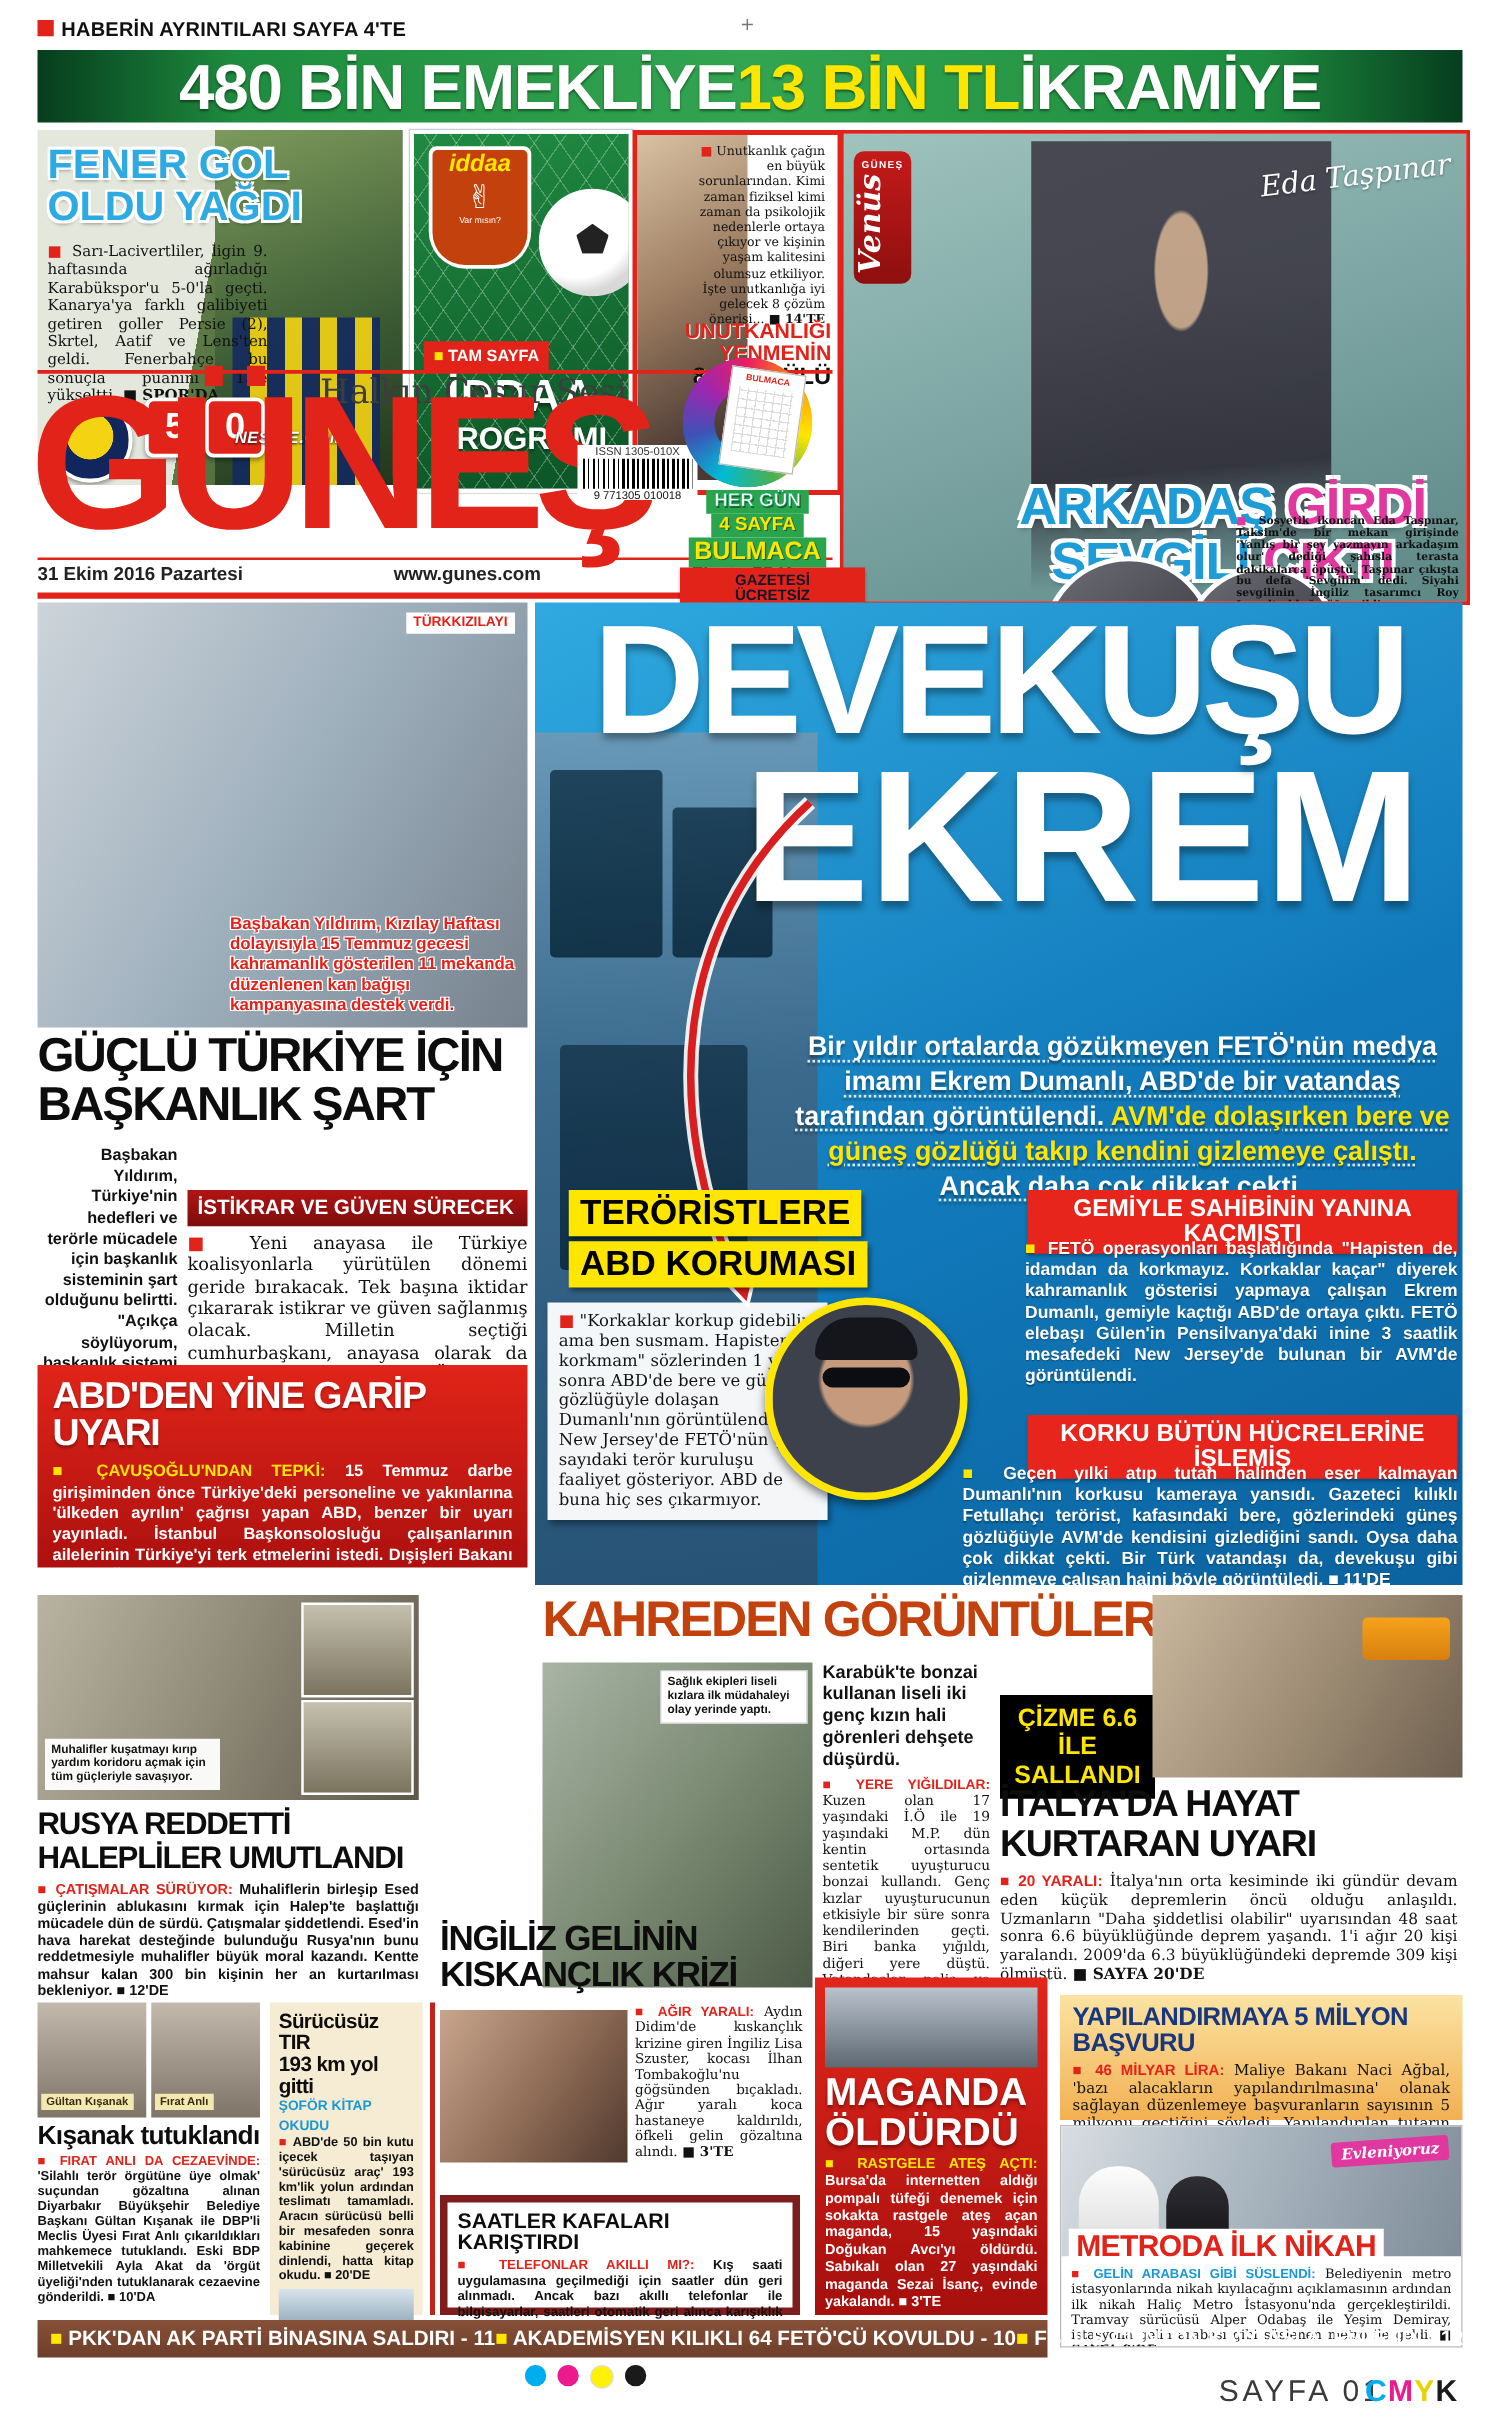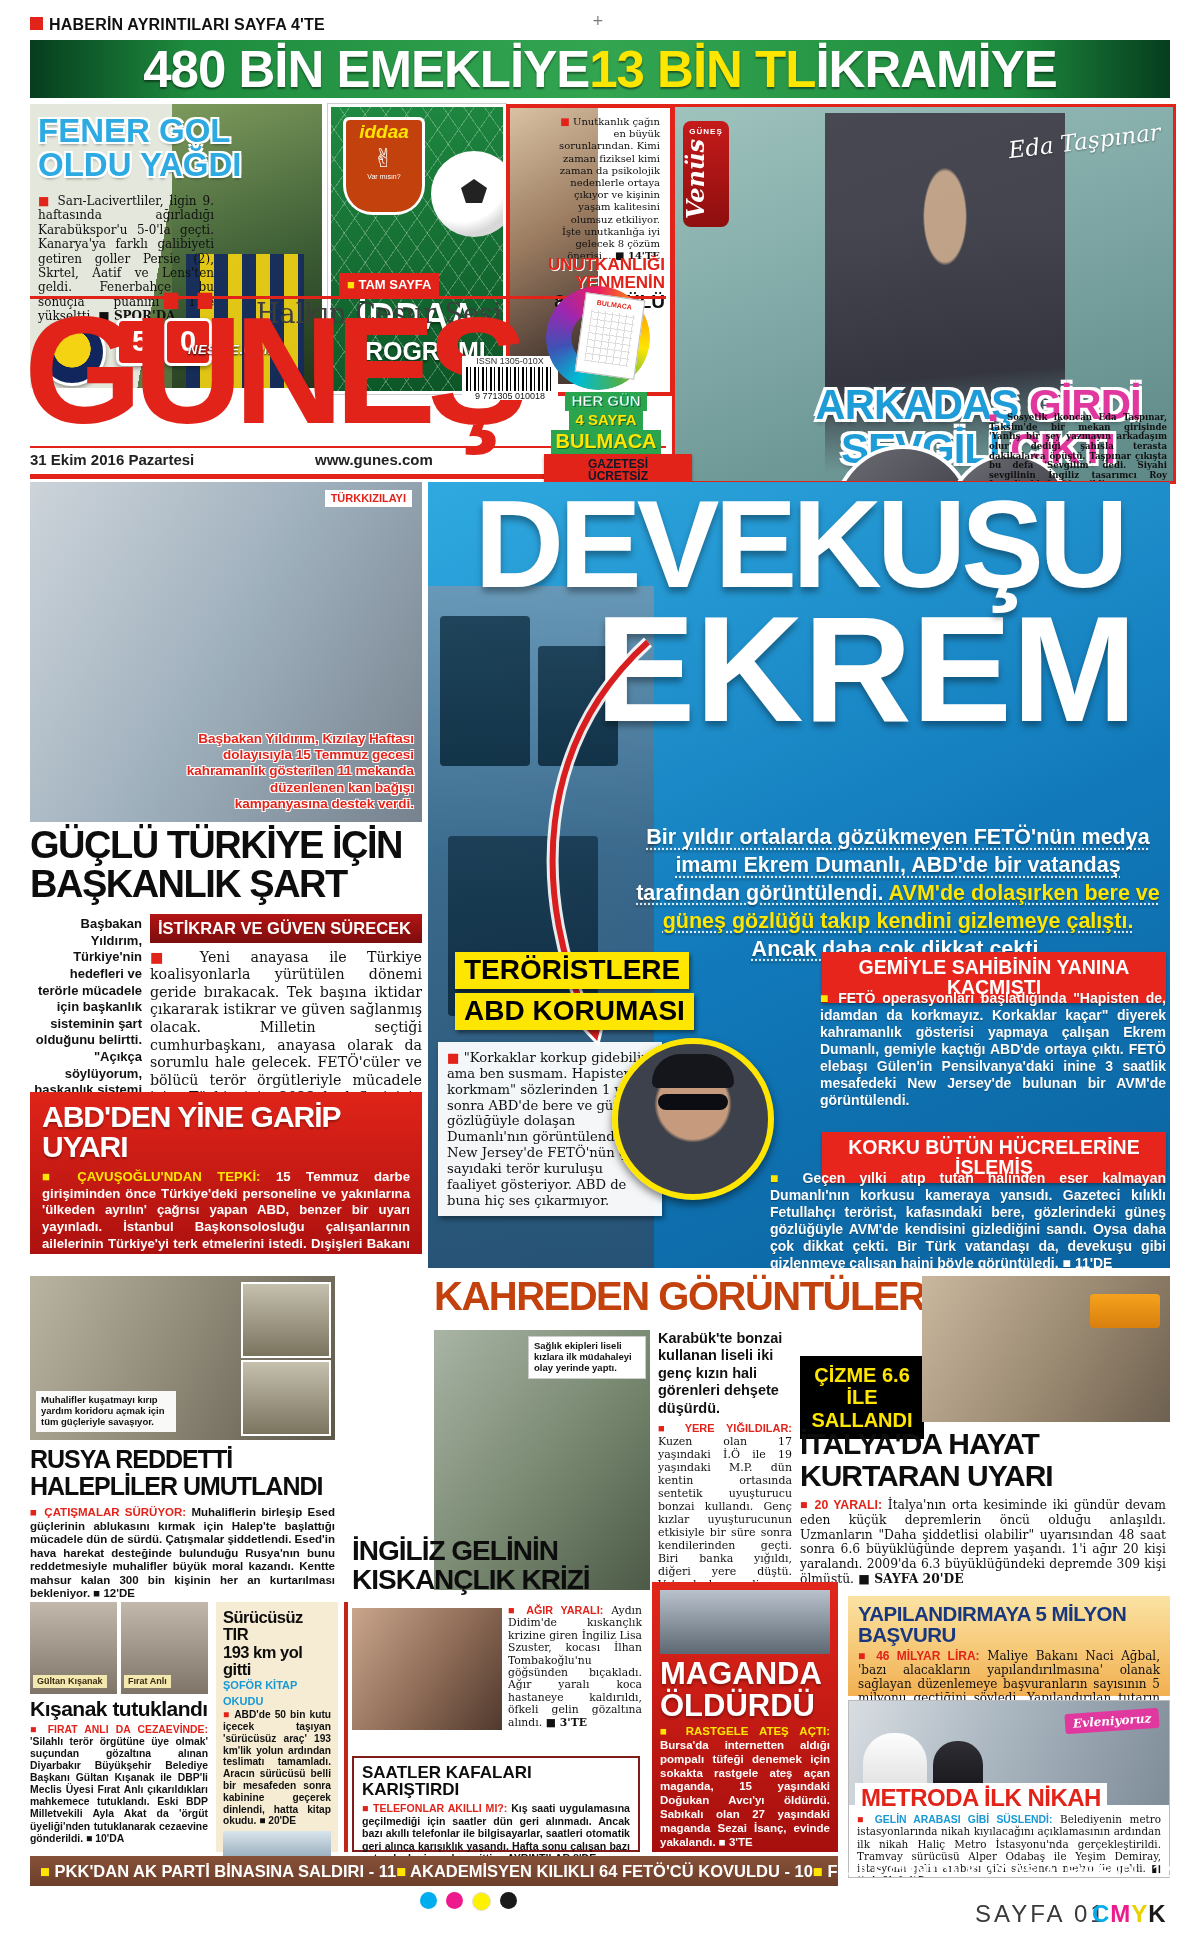--- a/index.html
+++ b/index.html
@@ -107,25 +107,25 @@
   #bulmaca-txt .t1{font:900 15px/1.1 "Liberation Sans",sans-serif;color:#fff;-webkit-text-stroke:.5px #1a6;background:#2aa44d;display:inline-block;padding:1px 6px;}
   #bulmaca-txt .t2{font:900 15px/1.15 "Liberation Sans",sans-serif;color:#ffe600;background:#2aa44d;display:inline-block;padding:0 6px 2px;}
   #bulmaca-txt .t3{font:900 20px/1.1 "Liberation Sans",sans-serif;color:#ffe600;background:#2aa44d;display:inline-block;padding:0 4px 2px;}
   #bulmaca-ribbon{left:-2px;top:168px;width:120px;background:#e2231a;color:#0f172a;font:900 12px/1 "Liberation Sans",sans-serif;
      text-align:center;padding:4px 14px;position:absolute;box-shadow:0 2px 3px rgba(0,0,0,.3);}
 
   
   #pm-photo{left:30px;top:482px;width:392px;height:340px;background:linear-gradient(120deg,#cdd4da,#9fb0bd 50%,#76828e);}
   #kizilay-chip{position:absolute;right:10px;top:8px;background:#fff;color:#e2231a;font:900 11px/1 "Liberation Sans",sans-serif;padding:3px 6px;}
   #pm-cap{position:absolute;right:8px;bottom:10px;width:230px;font:900 13.5px/1.2 "Liberation Sans",sans-serif;color:#e2231a;
-          text-align:right;text-shadow:1px 1px 0 #fff,-1px -1px 0 #fff,1px -1px 0 #fff,-1px 1px 0 #fff;}
+          text-align:left;text-shadow:1px 1px 0 #fff,-1px -1px 0 #fff,1px -1px 0 #fff,-1px 1px 0 #fff;}
   #bask-h{left:30px;top:826px;width:392px;font:900 38px/1.02 "Liberation Sans",sans-serif;color:#0d0d0d;letter-spacing:-1.5px;}
   #bask-intro{left:30px;top:916px;width:112px;font:800 13px/1.28 "Liberation Sans",sans-serif;color:#111;text-align:right;}
   #istikrar{left:150px;top:914px;width:272px;}
-  #istikrar .hd{background:linear-gradient(#b31414,#7c0d0d);color:#fff;font:900 16.5px/1 "Liberation Sans",sans-serif;padding:6px 8px;}
+  #istikrar .hd{background:linear-gradient(#b31414,#7c0d0d);color:#fff;font:900 16.5px/1 "Liberation Sans",sans-serif;padding:6px 8px;margin-top:38px;}
   #istikrar .bd{font:14.2px/1.24 "DejaVu Serif",serif;color:#111;text-align:justify;margin-top:6px;}
   #abd-box{left:30px;top:1092px;width:392px;height:162px;background:linear-gradient(#e02419,#ad110f);padding:10px 12px;box-sizing:border-box;}
   #abd-box h2{font:900 30px/1 "Liberation Sans",sans-serif;color:#fff;letter-spacing:-1px;text-shadow:0 2px 2px rgba(0,0,0,.3);margin-bottom:7px;}
   #abd-box .bd{font:800 13.2px/1.26 "Liberation Sans",sans-serif;color:#fff;text-align:justify;}
   #abd-box .lead{color:#ffe600;}
 
   
   #blue{left:428px;top:482px;width:742px;height:786px;background:linear-gradient(155deg,#2fa9e0,#1179ba 55%,#0b629e);overflow:hidden;}
   #blue-photostrip{position:absolute;left:0;top:104px;width:226px;height:682px;
      background:linear-gradient(#7e97ad,#45607a 40%,#2e4a63);opacity:.75;}
@@ -192,21 +192,21 @@
   #tir h3{font:900 16.5px/1.05 "Liberation Sans",sans-serif;color:#0d0d0d;letter-spacing:-.5px;}
   #tir .sub{font:900 11px/1.4 "Liberation Sans",sans-serif;color:#1899d6;}
   #tir .bd{font:700 10.2px/1.16 "Liberation Sans",sans-serif;color:#111;text-align:justify;}
   #tir .truckph{margin-top:4px;width:108px;height:44px;background:linear-gradient(#d9e4ec,#9fb4c2 55%,#caa24e);}
   #vdiv{left:344px;top:1602px;width:4px;height:250px;background:#c2241c;}
 
   #ing-h{left:352px;top:1536px;width:290px;font:900 28px/1.05 "Liberation Sans",sans-serif;color:#0d0d0d;letter-spacing:-1px;}
   #ing-photo{left:352px;top:1608px;width:150px;height:122px;background:linear-gradient(125deg,#c9a58c,#8c6a55 55%,#50392e);}
   #ing-bd{left:508px;top:1604px;width:134px;font:10.8px/1.15 "DejaVu Serif",serif;color:#111;text-align:justify;}
 
-  #saat-box{left:352px;top:1756px;width:288px;height:96px;border:2px solid #7f1d1d;background:#fff;padding:6px 8px;box-sizing:border-box;}
+  #saat-box{left:352px;top:1756px;width:288px;height:96px;border:6px solid #7f1d1d;background:#fff;padding:6px 8px;box-sizing:border-box;}
   #saat-box h3{font:900 17px/1 "Liberation Sans",sans-serif;color:#0d0d0d;margin-bottom:4px;}
   #saat-box .bd{font:700 10.6px/1.18 "Liberation Sans",sans-serif;color:#111;text-align:justify;}
 
   #maganda{left:652px;top:1582px;width:186px;height:270px;background:linear-gradient(#e2261b,#a50f0d);padding:8px;box-sizing:border-box;}
   #maganda .mph{width:100%;height:64px;background:linear-gradient(#b9c2cc,#5d6873);}
   #maganda h2{text-align:left;font:900 31px/1.02 "Liberation Sans",sans-serif;color:#fff;text-shadow:0 2px 3px rgba(0,0,0,.35);margin:4px 0;}
   #maganda .bd{font:800 11.5px/1.2 "Liberation Sans",sans-serif;color:#fff;text-align:justify;}
   #maganda .lead{color:#ffe600;}
 
   #yapi{left:848px;top:1596px;width:322px;height:100px;background:linear-gradient(#fbe3a3,#f2b051);padding:8px 10px;box-sizing:border-box;}

